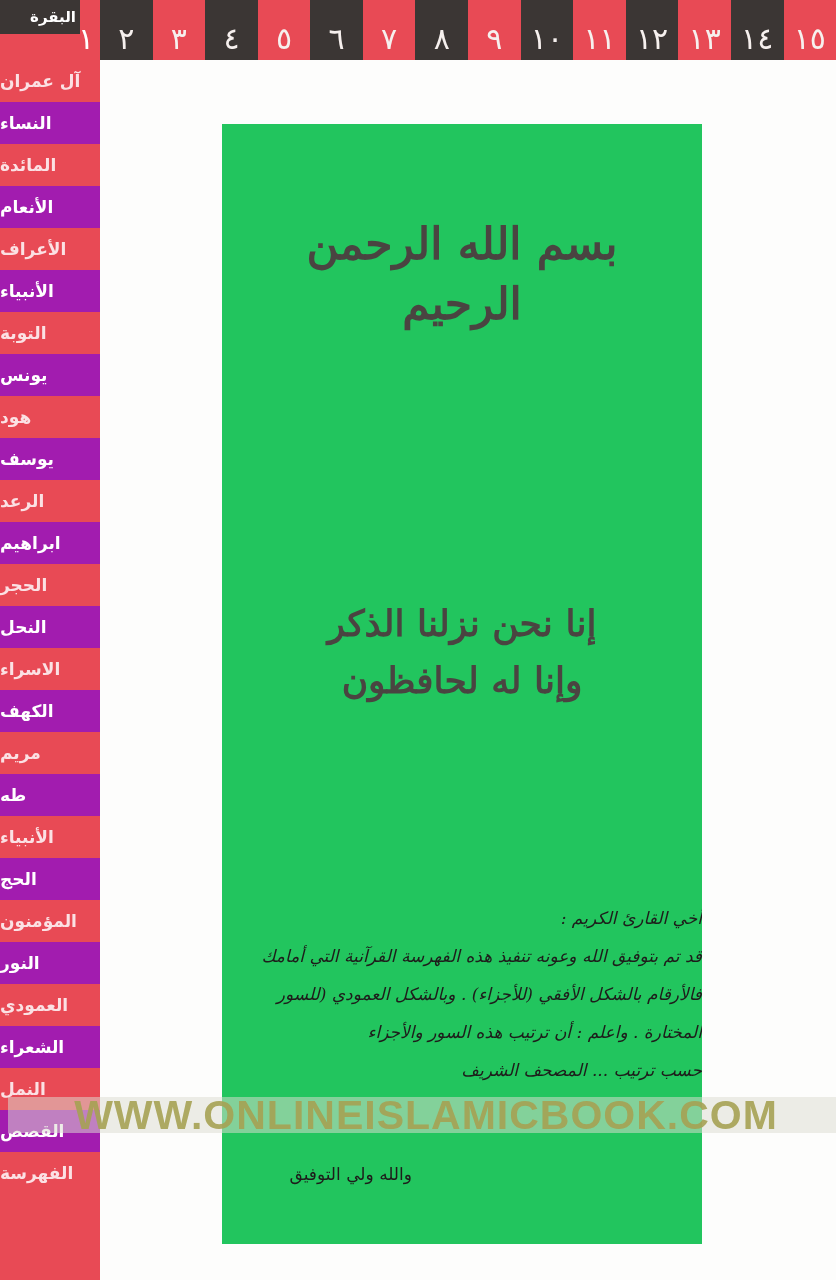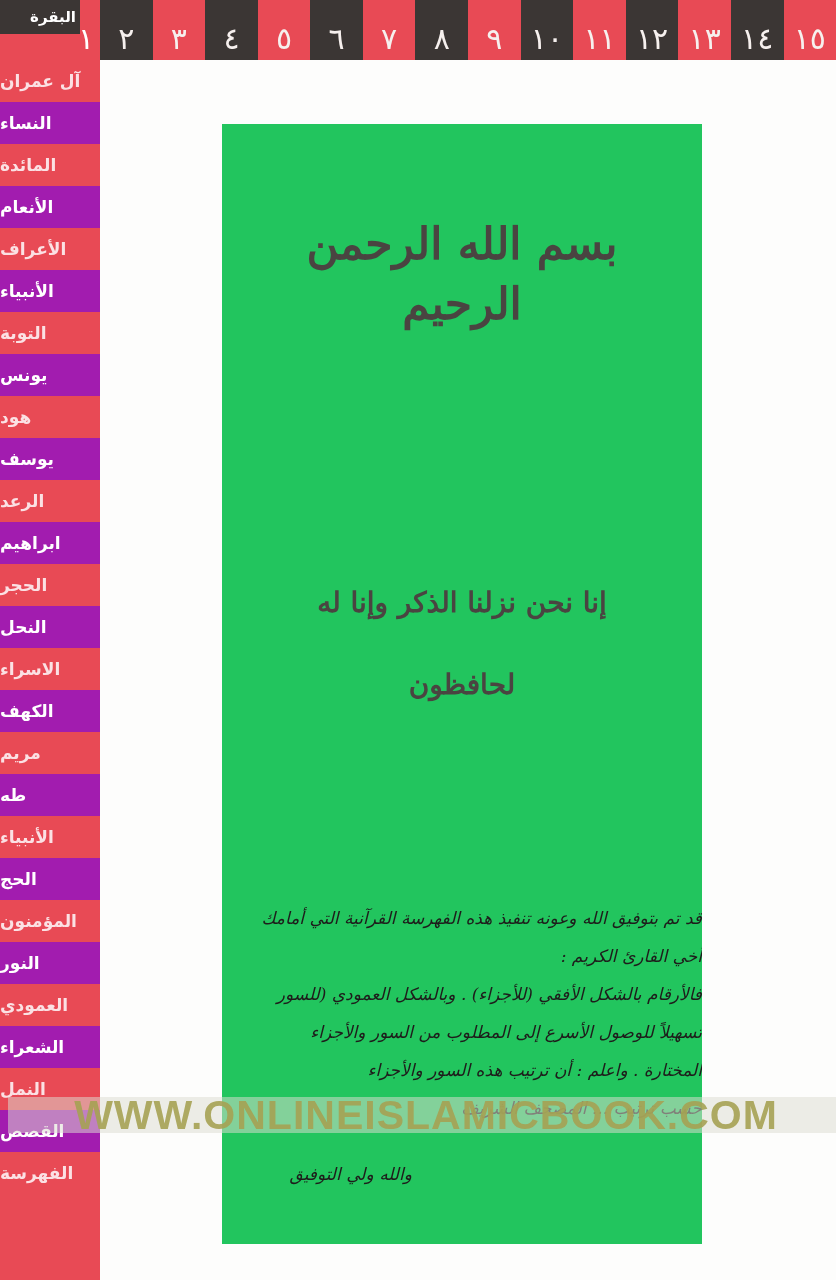--- a/index.html
+++ b/index.html
@@ -34,33 +34,33 @@
     position:absolute; left:100px; top:60px; width:736px; height:1220px;
     background:#fdfdfc;
   }
   .panel {
     position:absolute; left:122px; top:64px; width:480px; height:1120px;
     background:#22c55e;
   }
   .calli { position:absolute; color:#4a4441; font-family:"DejaVu Serif", serif; font-weight:bold; text-align:center; direction:rtl; }
   .calli.basmala { left:30px; top:20px; width:420px; height:260px; font-size:44px; line-height:60px; display:flex; align-items:center; justify-content:center; }
   .calli.verse {
-    left:60px; top:340px; width:360px; height:360px; border-radius:50%;
-    font-size:28px; line-height:82px; display:flex; align-items:center; justify-content:center; padding:30px; box-sizing:border-box;
+    left:60px; top:348px; width:360px; height:360px; border-radius:50%;
+    font-size:36px; line-height:57px; display:flex; align-items:center; justify-content:center; padding:30px; box-sizing:border-box;
   }
   .intro {
     position:absolute; left:10px; top:775px; width:470px;
     direction:rtl; text-align:right; color:#1e1c1b;
     font-family:"DejaVu Serif", serif; font-style:italic; font-size:17px;
   }
   .intro .line { height:38px; line-height:38px; white-space:nowrap; overflow:hidden; }
   .intro .greeting { padding-right:0; }
   .signoff {
     position:absolute; left:10px; top:1040px; width:180px; direction:rtl; text-align:right;
-    font-family:"DejaVu Serif", serif; font-style:italic; font-size:17px; color:#1e1c1b;
+    font-family:"DejaVu Serif", serif; font-size:17px; color:#1e1c1b;
   }
   .watermark {
     position:absolute; left:8px; top:1097px; width:836px; height:36px;
     display:flex; align-items:center; justify-content:center;
     font-family:"Liberation Sans", sans-serif; font-weight:bold; font-size:41px; letter-spacing:1px;
     color:#a9a55a; background:rgba(220,220,210,0.55); opacity:0.95;
   }
 </style>
 </head>
 <body>
@@ -115,24 +115,23 @@
   <div class="surah dark">القصص</div>
   <div class="surah red">الفهرسة</div>
 </div>
 
 <div class="page">
   <div class="panel">
     <div class="calli basmala">بسم الله الرحمن الرحيم</div>
     <div class="calli verse">إنا نحن نزلنا الذكر وإنا له لحافظون</div>
 
     <div class="intro">
+      <div class="line greeting">أخي القارئ الكريم :</div>
       <div class="line">قد تم بتوفيق الله وعونه تنفيذ هذه الفهرسة القرآنية التي أمامك</div>
-      <div class="line greeting">أخي القارئ الكريم :</div>
       <div class="line">فالأرقام بالشكل الأفقي (للأجزاء) . وبالشكل العمودي (للسور</div>
-      <div class="line">تسهيلاً للوصول الأسرع إلى المطلوب من السور والأجزاء</div>
       <div class="line">المختارة .   واعلم :  أن ترتيب هذه السور والأجزاء</div>
       <div class="line">حسب ترتيب ... المصحف الشريف</div>
     </div>
     <div class="signoff">والله ولي التوفيق</div>
   </div>
 </div>
 
 <div class="watermark">WWW.ONLINEISLAMICBOOK.COM</div>
 
 </body></html>

